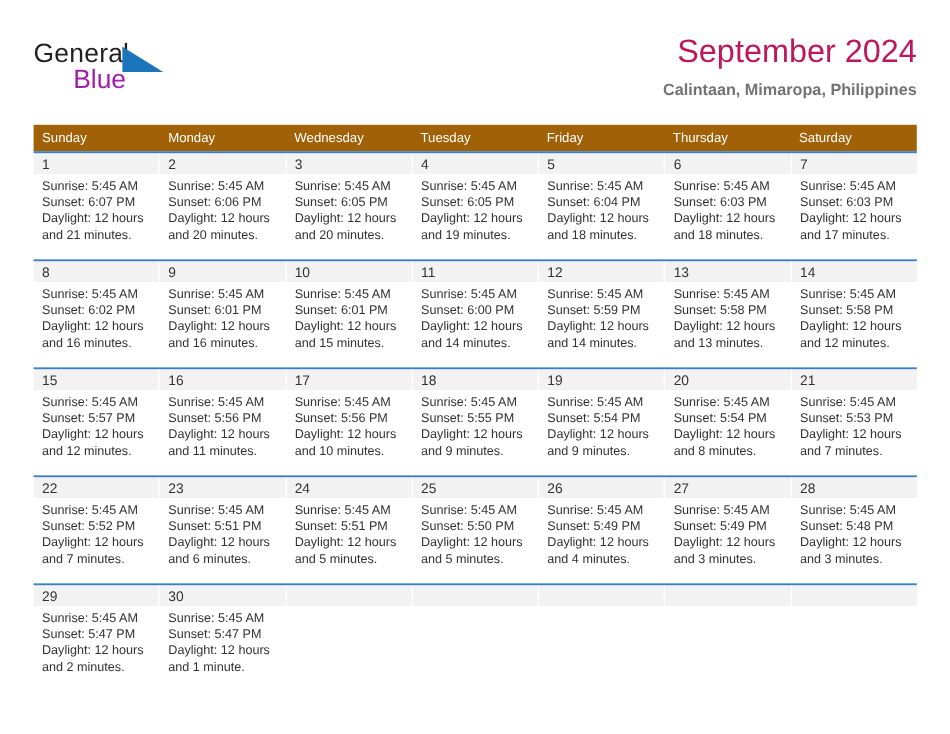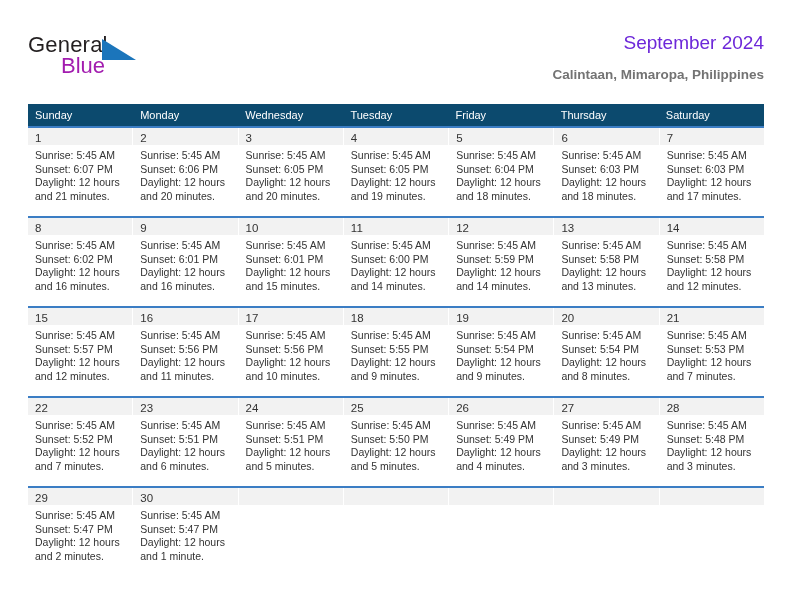--- a/index.html
+++ b/index.html
@@ -62,22 +62,22 @@
     border-left: 34px solid #1b75bb;
     border-top: 21px solid transparent;
   }
   .title-wrap {
     position: absolute;
     right: 0;
     top: 0;
     text-align: right;
   }
   .cal-title {
-    font-size: 19px;
-    color: #6d28d9;
+    font-size: 27px;
+    color: #be185d;
     line-height: 34px;
     white-space: nowrap;
   }
   .cal-subtitle {
     font-size: 13.5px;
     color: #737373;
     font-weight: bold;
     line-height: 20px;
     margin-top: 5px;
     white-space: nowrap;
@@ -86,21 +86,21 @@
   
   .calendar {
     position: absolute;
     left: 28px;
     top: 104px;
     width: 736px;
   }
   .weekday-row {
     display: flex;
     width: 100%;
-    background: #0c4a6e;
+    background: #a16207;
   }
   .weekday {
     flex: 1 1 0;
     box-sizing: border-box;
     padding: 4px 0 4px 7px;
     color: #ffffff;
     font-size: 11px;
     line-height: 14px;
     white-space: nowrap;
   }

